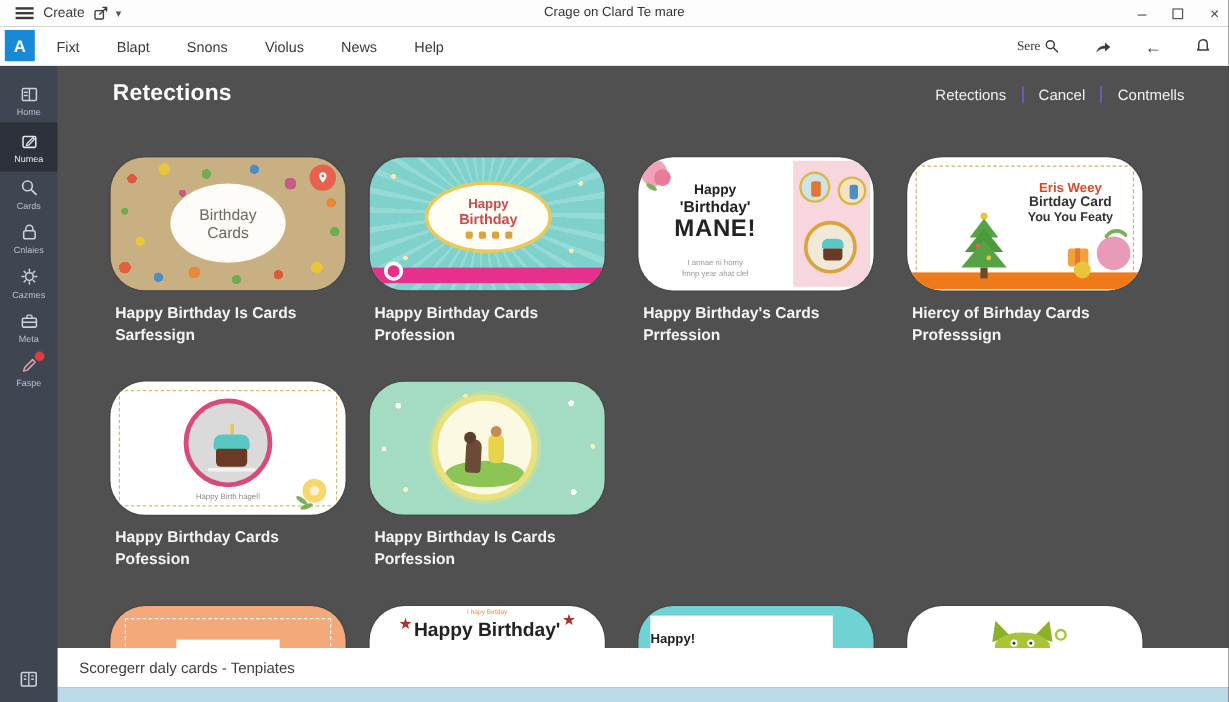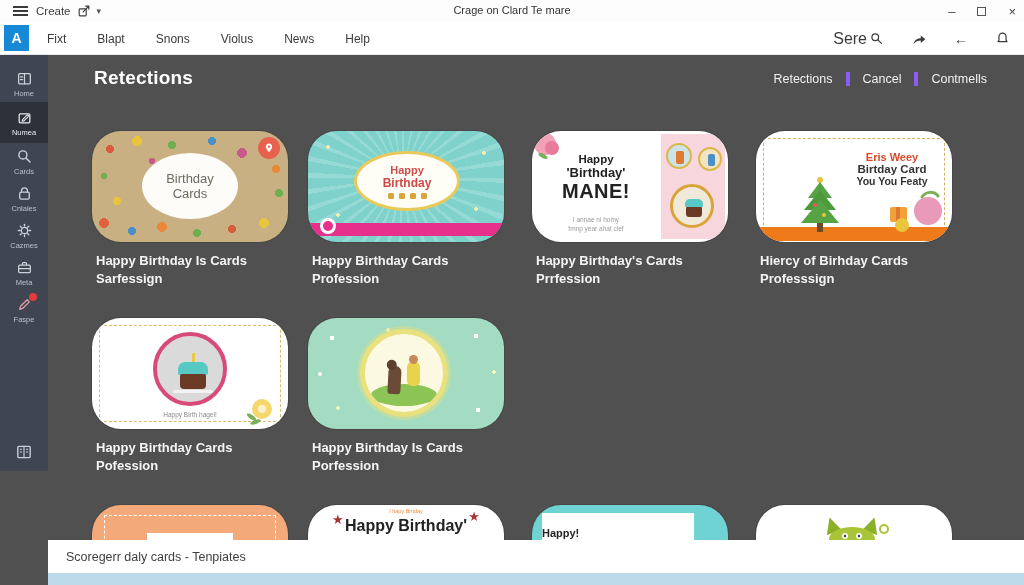--- a/index.html
+++ b/index.html
@@ -17,39 +17,39 @@
   .tb-controls { position:absolute; right:8px; top:0; height:22px; display:flex; align-items:center; gap:22px; color:#444; }
   .tb-controls .glyph { font-size:13px; line-height:1; cursor:pointer; }
   .maxbox { width:9px; height:9px; border:1.2px solid #555; cursor:pointer; }
 
   
   .menubar { position:absolute; left:0; top:22px; width:1024px; height:33px; background:#ffffff; border-bottom:1px solid #e8e8e8; }
   .logo { position:absolute; left:4px; top:3px; width:25px; height:26px; background:#1789d6; color:#fff; font-size:14px; font-weight:700; display:flex; align-items:center; justify-content:center; }
   .menubar nav { position:absolute; left:47px; top:0; height:33px; display:flex; align-items:center; gap:31px; }
   .menubar nav span { font-size:12px; color:#3a3a3a; cursor:pointer; }
   .mb-right { position:absolute; right:14px; top:0; height:33px; display:flex; align-items:center; gap:27px; }
-  .mb-search { display:flex; align-items:center; gap:3px; font-size:16px; color:#3a3a3a; cursor:pointer; }
+  .mb-search { display:flex; align-items:center; gap:3px; font-size:11px; color:#3a3a3a; cursor:pointer;font-family:Liberation Serif, serif; }
   .mb-back { font-size:14px; color:#3c3c3c; cursor:pointer; }
 
   
-  .sidebar { position:absolute; left:0; top:55px; width:48px; height:416px; background:#3f4652; }
+  .sidebar { position:absolute; left:0; top:55px; width:48px; height:530px; background:#3f4652; }
   .sb-item { width:48px; height:37px; display:flex; flex-direction:column; align-items:center; justify-content:center; gap:2px; cursor:pointer; }
   .sb-item:first-child { margin-top:10px; }
   .sb-item.active { background:#2c313a; height:41px; }
   .sb-item .lbl { font-size:7.5px; color:#b9c0ca; }
   .sb-iconwrap { position:relative; line-height:0; }
   .sb-badge { position:absolute; right:-4px; top:-3px; width:8px; height:8px; border-radius:50%; background:#e23b3b; }
   .sb-bottom { position:absolute; left:0; bottom:10px; width:48px; display:flex; justify-content:center; cursor:pointer; }
 
   
   .main { position:absolute; left:48px; top:55px; width:976px; height:485px; background:#505050; overflow:hidden; }
   .page-title { position:absolute; left:46px; top:12px; font-size:19px; font-weight:600; color:#fff; letter-spacing:.2px; }
   .actions { position:absolute; right:24px; top:17px; display:flex; align-items:center; }
   .actions span { font-size:12.5px; color:#f0f0f0; padding:0 13px; cursor:pointer; }
-  .actions span + span { border-left:4px solid #8b5cf6; }
+  .actions span + span { border-left:1px solid #8b5cf6; }
 
   .card { position:absolute; width:196px; height:111px; background:#fff; overflow:hidden; cursor:pointer; box-shadow:0 0 0 1px rgba(0,0,0,.12);border-radius:29px; }
   .caption { position:absolute; font-size:13px; font-weight:700; color:#f4f4f4; line-height:18px; }
 
   
   .card-1 { left:44px; top:76px; background-color:#c8b083;
     background-image:
       radial-gradient(circle 4px at 18px 18px,#d85c3c 97%,transparent),
       radial-gradient(circle 5px at 45px 10px,#e8c53a 97%,transparent),
       radial-gradient(circle 4px at 80px 14px,#6fae4e 97%,transparent),

